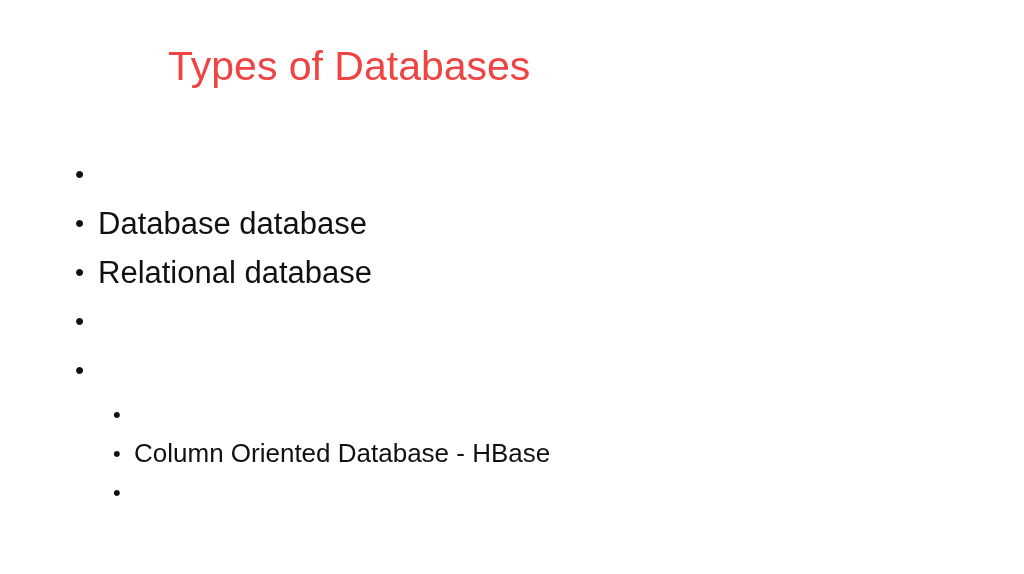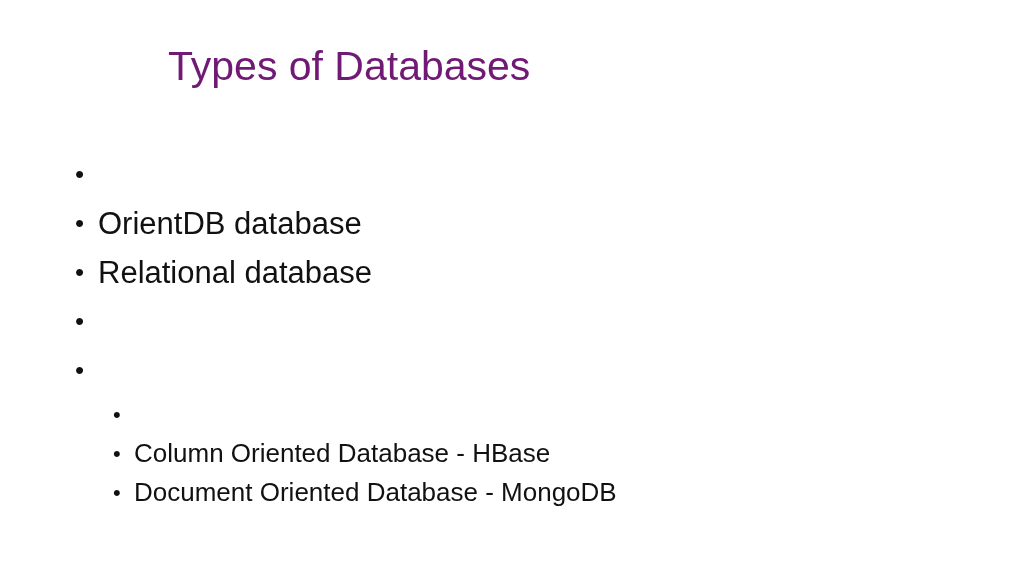--- a/index.html
+++ b/index.html
@@ -1,38 +1,38 @@
 <!DOCTYPE html>
 <html><head>
 <meta charset="utf-8">
 <style>
   html, body { margin: 0; padding: 0; background: #ffffff; }
   body { width: 1024px; height: 574px; position: relative; overflow: hidden; font-family: "Liberation Sans", sans-serif; color: #000; }
   .slide { position: absolute; left: 0; top: 0; width: 1024px; height: 574px; background: #ffffff; }
-  .title { position: absolute; left: 168px; top: 36px; font-size: 41px; font-weight: normal; line-height: 60px; letter-spacing: 0px; margin: 0; color: #701a75; }
+  .title { position: absolute; left: 168px; top: 36px; font-size: 41px; font-weight: normal; line-height: 60px; letter-spacing: 0px; margin: 0; color: #ef4444; }
   .list { position: absolute; left: 72px; top: 150px; margin: 0; padding: 0; list-style: none; }
   .item { position: relative; padding-left: 26px; font-size: 31px; line-height: 49px; height: 49px; white-space: nowrap; color: #111; }
   .item .bullet { position: absolute; left: 3px; top: 0; font-size: 26px; }
   .sublist { margin: 0; padding: 0; list-style: none; }
   .subitem { position: relative; margin-left: 38px; padding-left: 24px; font-size: 26px; line-height: 39px; height: 39px; white-space: nowrap; color: #111; }
   .subitem .bullet { position: absolute; left: 3px; top: 0; font-size: 22px; }
 </style>
 </head>
 <body>
 
 <div class="slide">
   <h1 class="title">Types of Databases</h1>
 
   <ul class="list">
     <li class="item">
       <span class="bullet">•</span>
     </li>
     <li class="item">
       <span class="bullet">•</span>
-      <span>OrientDB database</span>
+      <span>Database database</span>
     </li>
     <li class="item">
       <span class="bullet">•</span>
       <span>Relational database</span>
     </li>
     <li class="item">
       <span class="bullet">•</span>
     </li>
     <li class="item">
       <span class="bullet">•</span>
@@ -41,18 +41,17 @@
       <ul class="sublist">
         <li class="subitem">
           <span class="bullet">•</span>
         </li>
         <li class="subitem">
           <span class="bullet">•</span>
           <span>Column Oriented Database - HBase</span>
         </li>
         <li class="subitem">
           <span class="bullet">•</span>
-          <span>Document Oriented Database - MongoDB</span>
         </li>
       </ul>
     </li>
   </ul>
 </div>
 
 </body></html>

